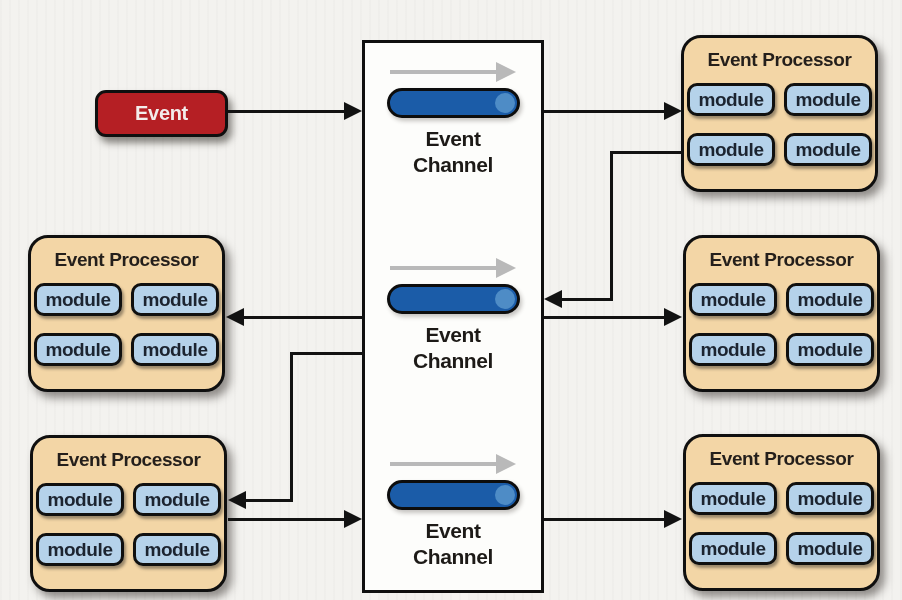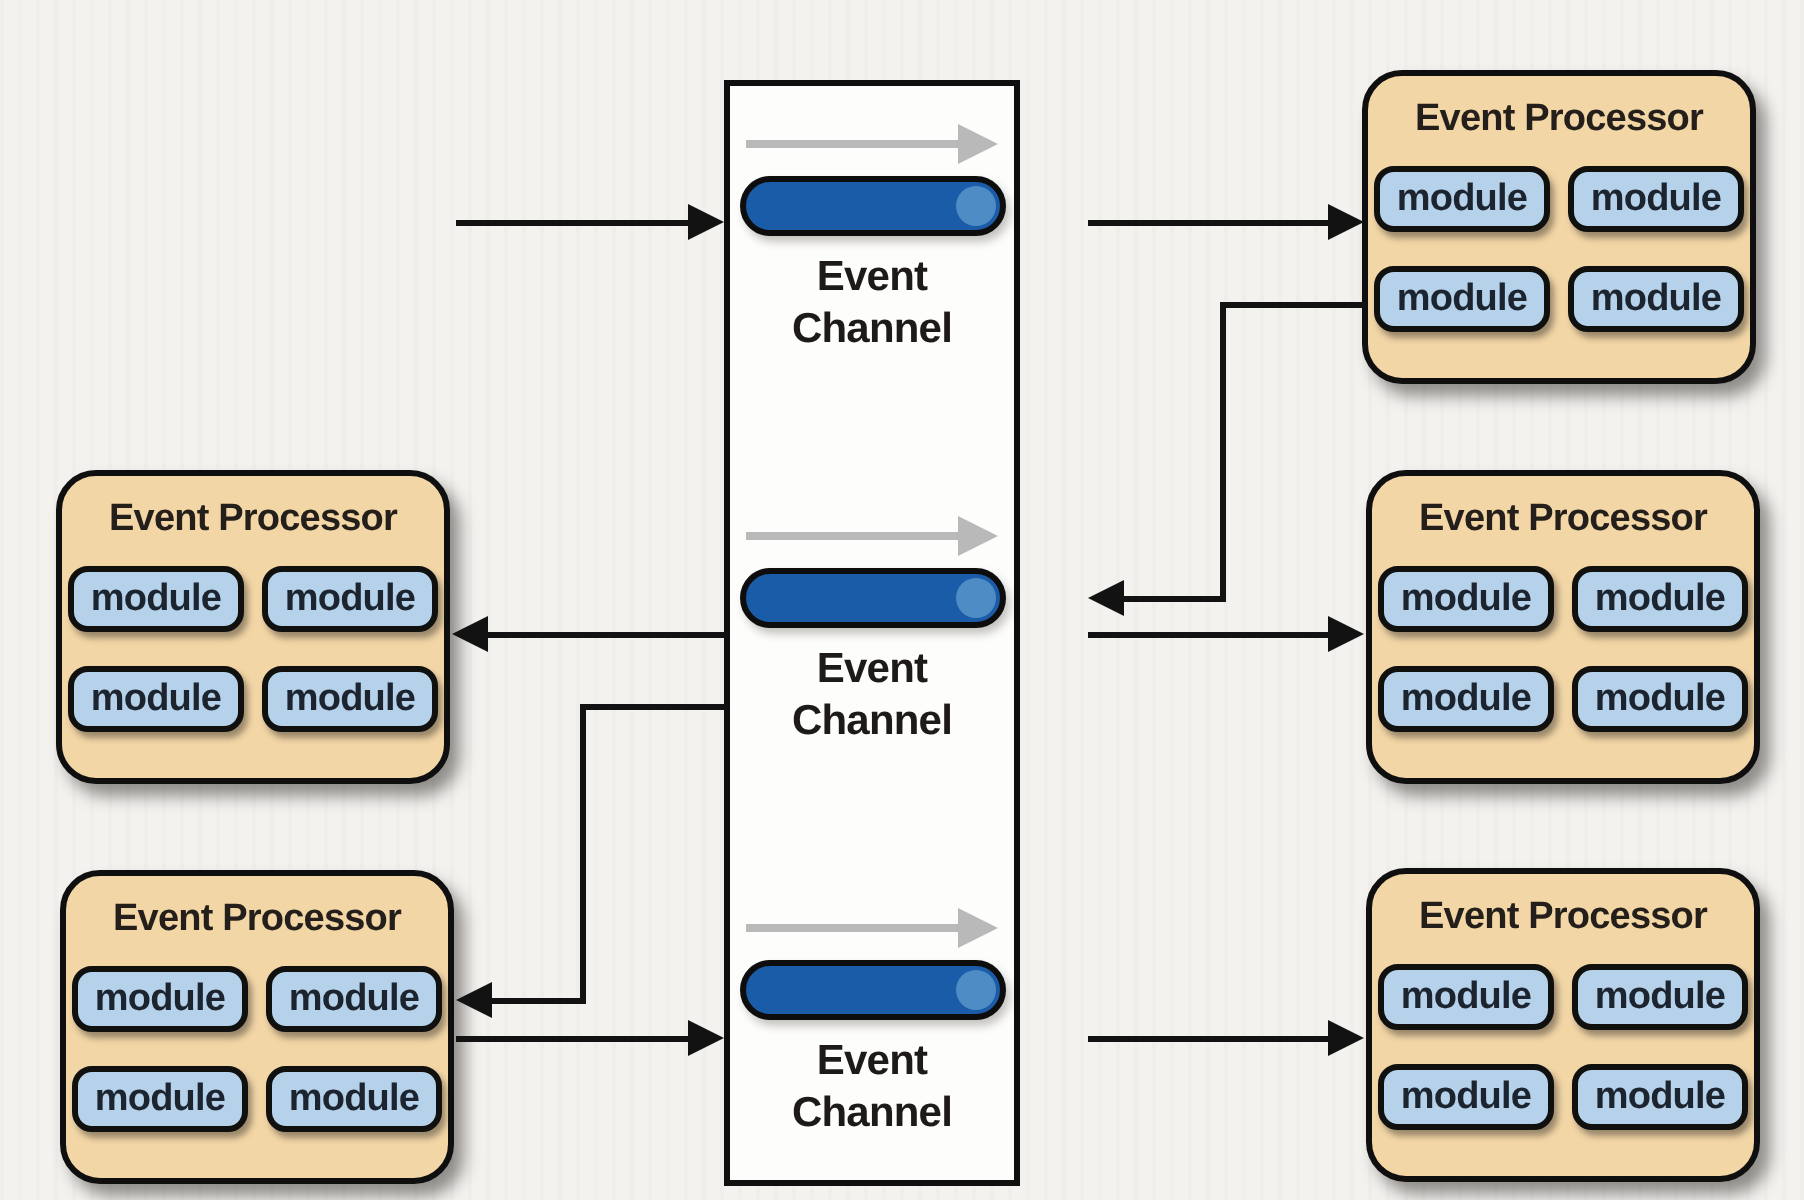--- a/index.html
+++ b/index.html
@@ -17,21 +17,21 @@
   
   .event-box{
     position:absolute; left:95px; top:90px; width:133px; height:47px; box-sizing:border-box;
     background:var(--event-red); border:3px solid #0f0f0f; border-radius:11px;
     box-shadow:4px 6px 7px rgba(30,25,20,.5);
     display:flex; align-items:center; justify-content:center;
   }
   .event-box .lbl{ color:#f3eceb; font-size:20px; font-weight:700; letter-spacing:-0.3px; }
   
   .channel-rect{
-    position:absolute; left:362px; top:40px; width:148px; height:553px; box-sizing:border-box;
+    position:absolute; left:362px; top:40px; width:182px; height:553px; box-sizing:border-box;
     background:#fdfdfb; border:3px solid #0f0f0f;
   }
   .channel{ position:absolute; left:0; right:0; }
   .ch-1{ top:19px; } .ch-2{ top:215px; } .ch-3{ top:411px; }
   .garrow{ position:relative; width:126px; height:20px; margin:0 auto; }
   .garrow-line{ position:absolute; left:0; top:8px; width:108px; height:4px; background:var(--arrow-gray); }
   .garrow-head{ position:absolute; right:0; top:0; width:0; height:0;
     border-top:10px solid transparent; border-bottom:10px solid transparent;
     border-left:20px solid var(--arrow-gray); }
   .pill{
@@ -69,20 +69,23 @@
   .headR,.headL{ position:absolute; width:0; height:0;
     border-top:9px solid transparent; border-bottom:9px solid transparent; }
   .headR{ border-left:18px solid var(--line-black); }
   .headL{ border-right:18px solid var(--line-black); }
 </style>
 </head>
 <body>
 
 <div id="stage">
 
+  <div class="event-box">
+    <span class="lbl">Event</span>
+  </div>
 
   <div class="channel-rect">
     <div class="channel ch-1">
       <div class="garrow">
         <div class="garrow-line"></div>
         <div class="garrow-head"></div>
       </div>
       <div class="pill">
         <span class="pill-highlight"></span>
       </div>

